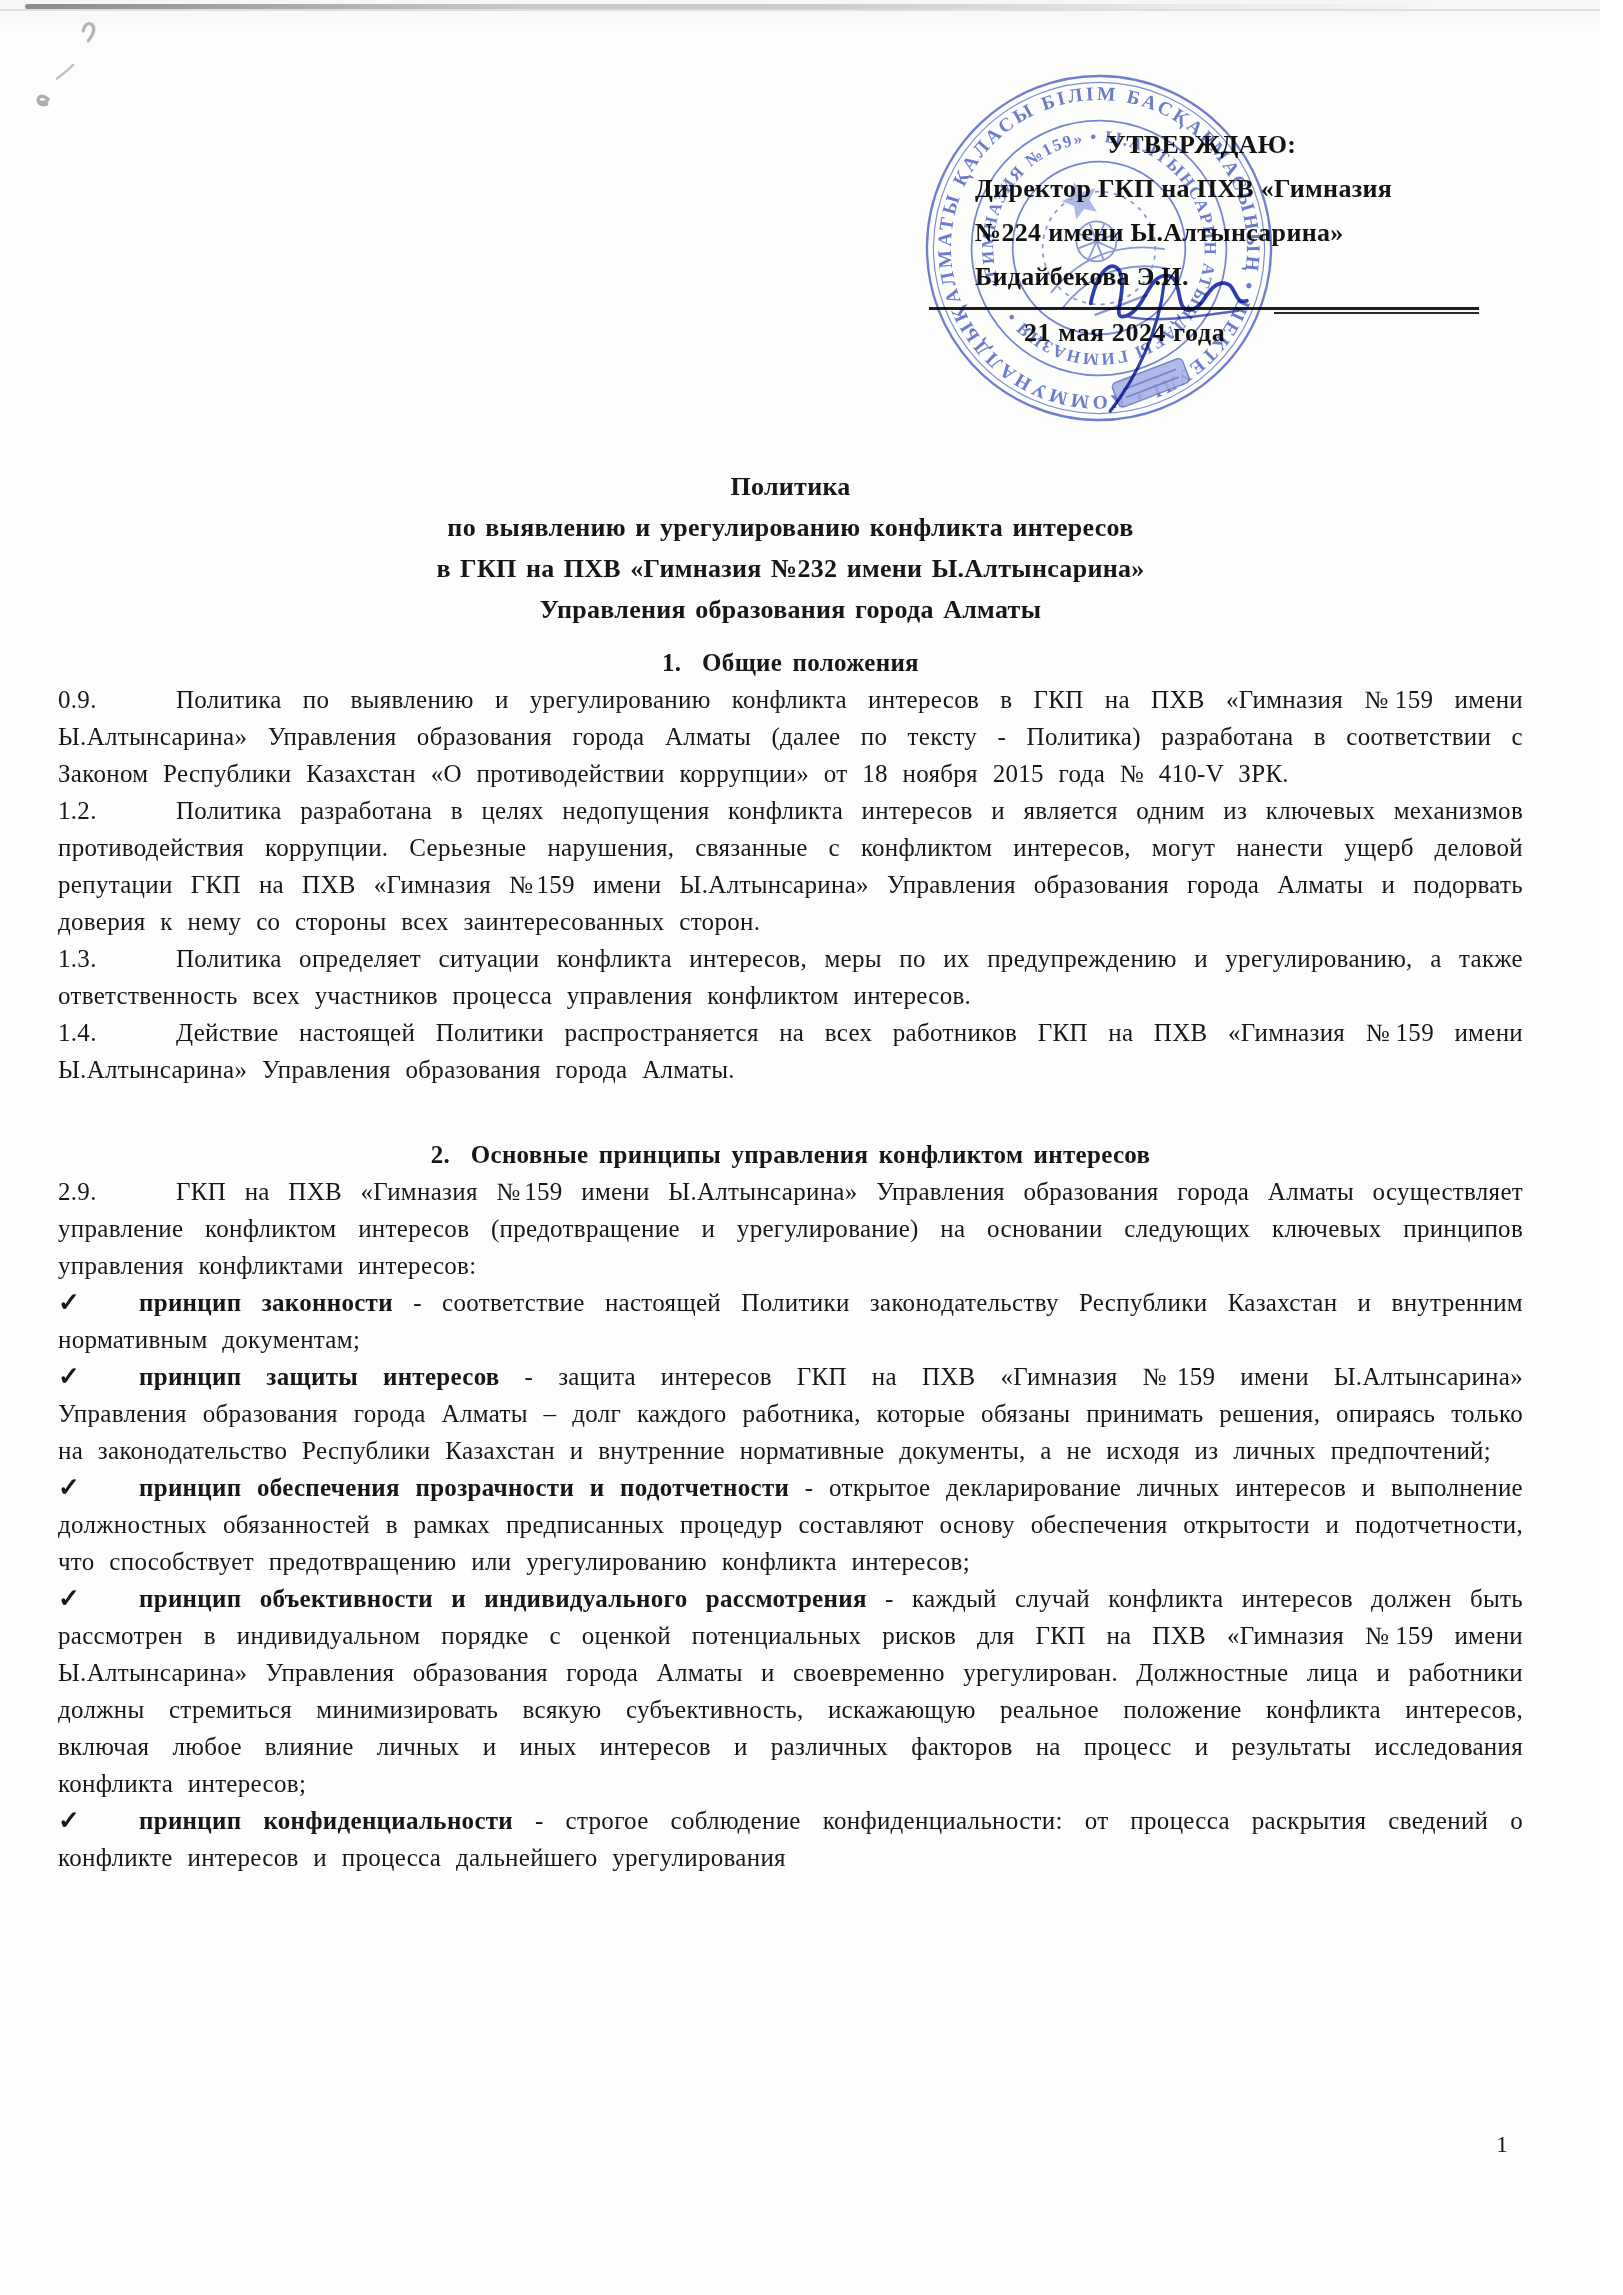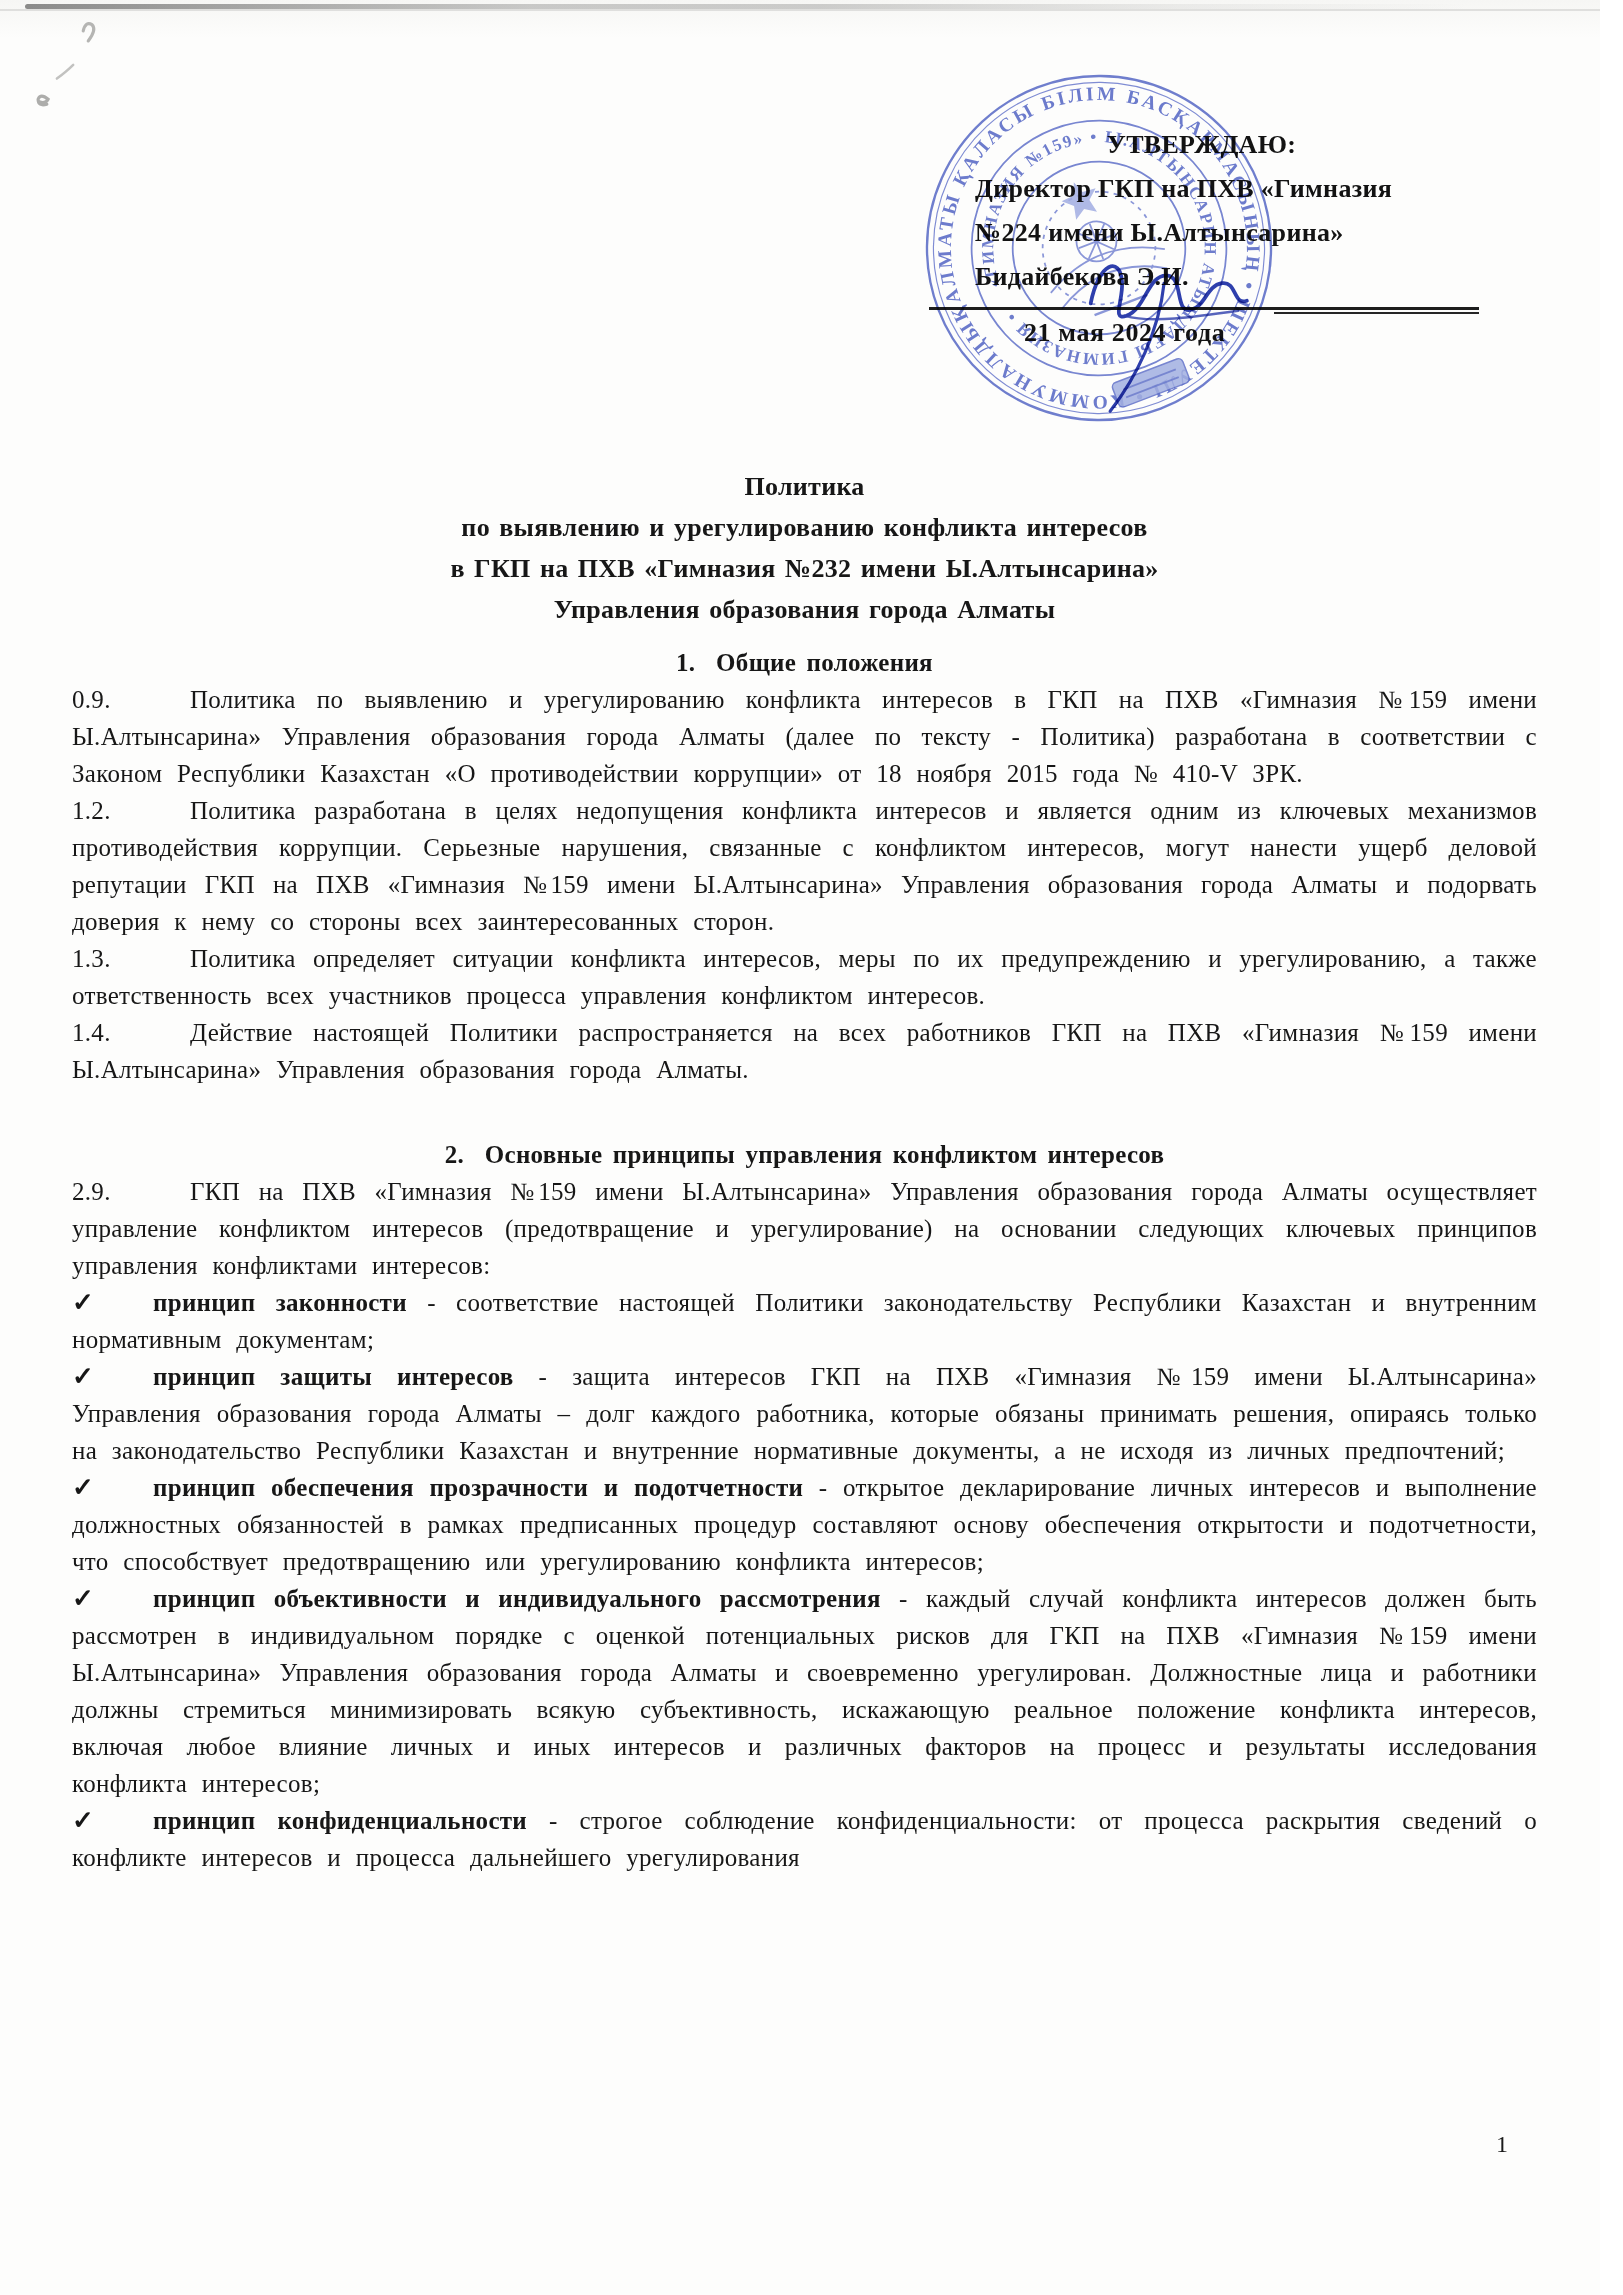--- a/index.html
+++ b/index.html
@@ -55,21 +55,21 @@
   .stamp text { font-family: "Liberation Serif", serif; font-weight: bold; }
 
   
   .signature {
     position: absolute; left: 1031px; top: 223px; width: 295px; height: 207px;
     mix-blend-mode: multiply;
   }
 
   
   .content {
-    position: absolute; left: 72px; top: 466px; width: 1465px;
+    position: absolute; left: 58px; top: 466px; width: 1465px;
     font-size: 25px; line-height: 37px; text-align: justify;
     letter-spacing: 0.3px; word-spacing: 8.2px;
   }
   .doc-title { text-align: center; font-weight: bold; font-size: 26px; line-height: 41px; word-spacing: 2.5px; }
   .sec-heading {
     text-align: center; font-weight: bold; font-size: 25px; line-height: 37px;
     margin-top: 14px; word-spacing: 3.8px;
   }
   .sec-heading.sec2 { margin-top: 48px; }
   p.body-para { margin: 0; }

